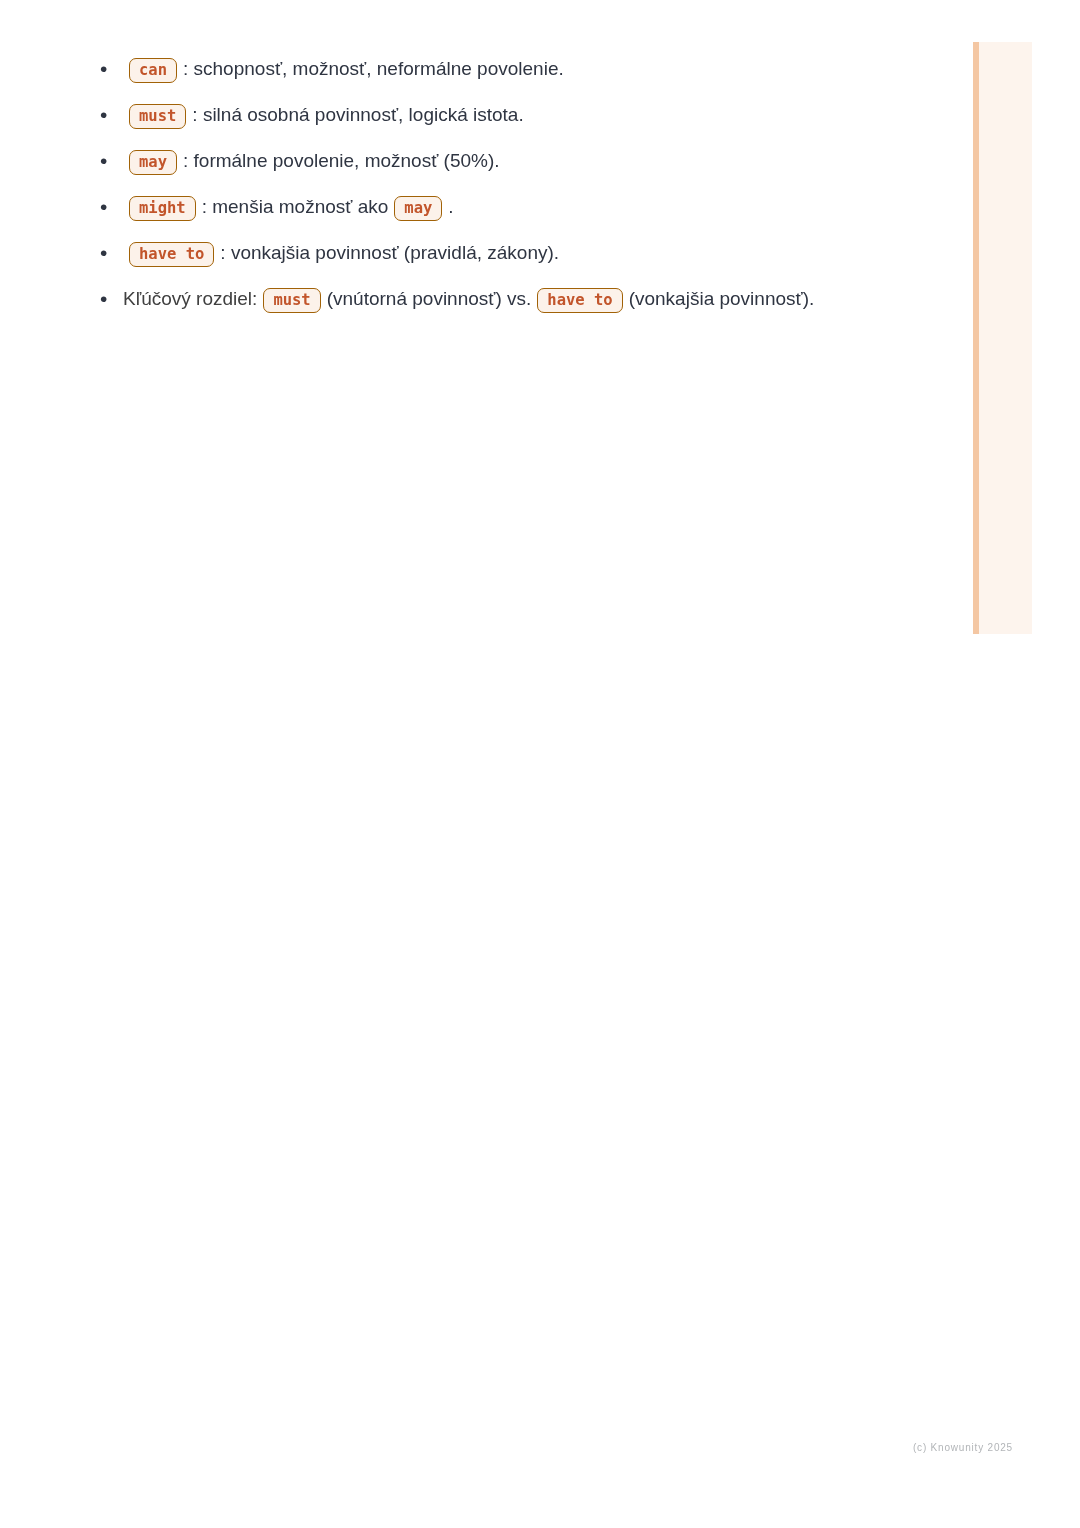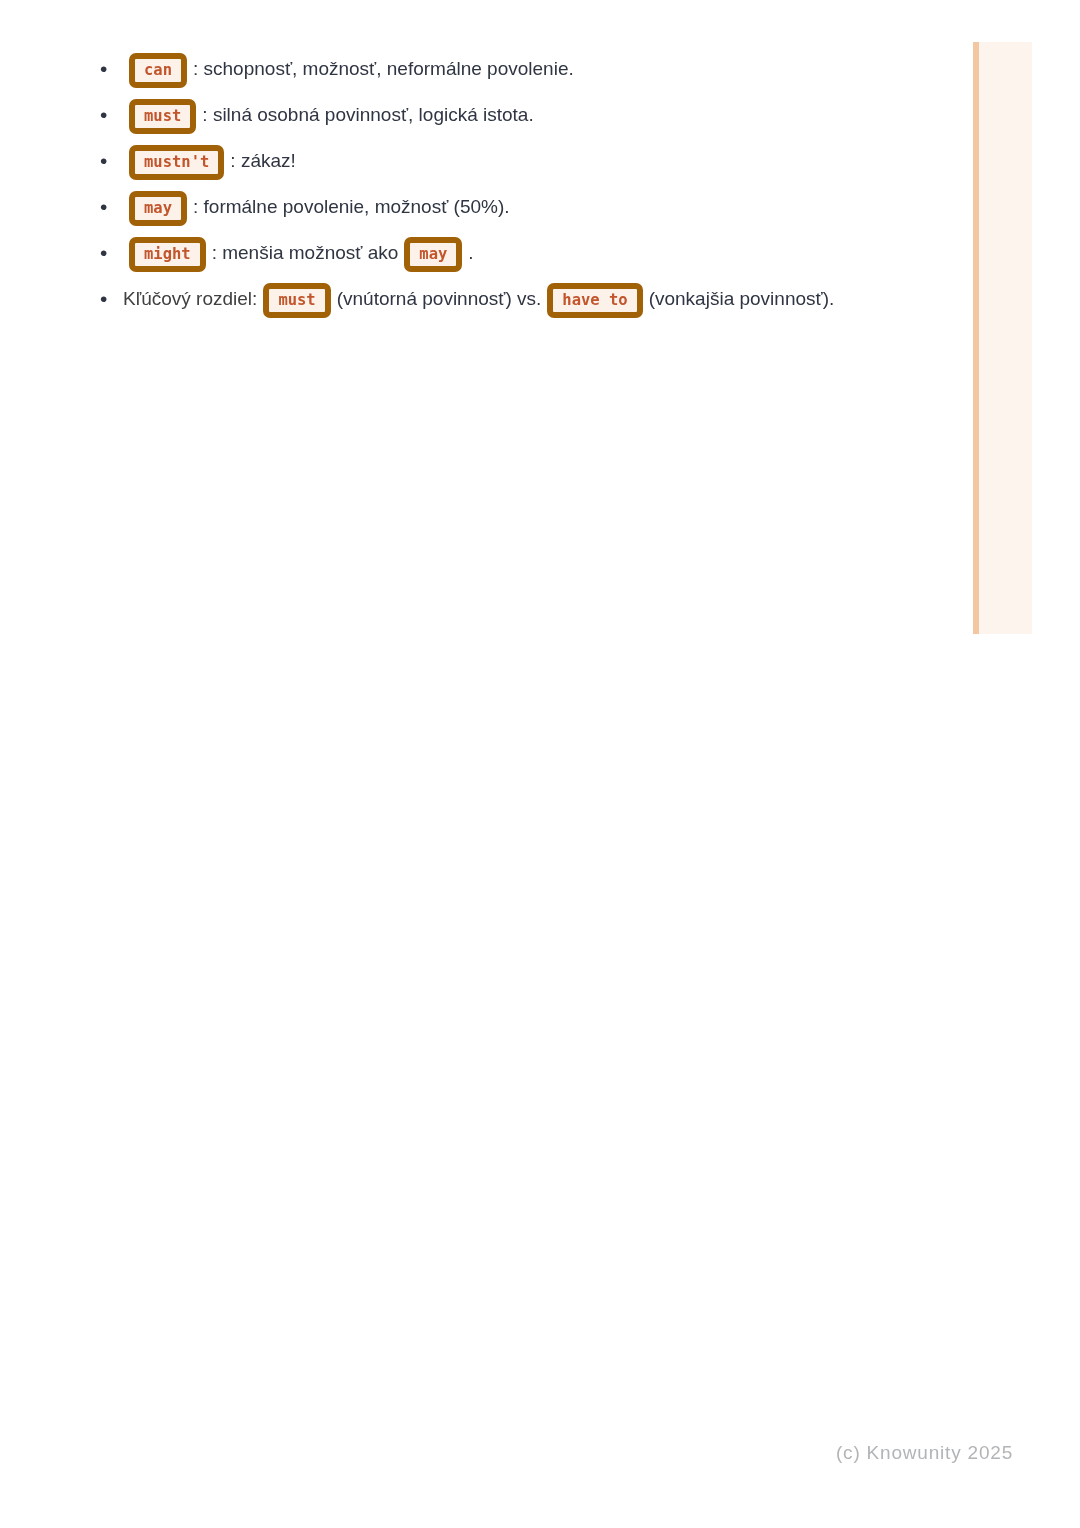--- a/index.html
+++ b/index.html
@@ -37,21 +37,21 @@
     top: 0;
     font-size: 21px;
     color: #2f3542;
   }
   .code {
     font-family: "DejaVu Sans Mono", monospace;
     font-weight: 700;
     font-size: 15.5px;
     color: #c2552b;
     background: #fcf2ea;
-    border: 6px solid #a16207;
+    border: 1px solid #a16207;
     border-radius: 7px;
     padding: 2px 9px 3px 9px;
     margin: 0 6px;
     white-space: pre;
   }
   .bold {
     font-weight: 400;
     color: #404040;
   }
   p.para {
@@ -73,47 +73,47 @@
     left: 973px;
     top: 42px;
     width: 6px;
     height: 592px;
     background: #f4c7a3;
   }
   .footer {
     position: absolute;
     top: 1442px;
     right: 67px;
-    font-size: 19px;
+    font-size: 10px;
     letter-spacing: 0.8px;
     color: #b2b5b8;
   }
 </style>
 </head>
 <body>
 
 <div class="page">
 
   <div class="margin-strip"></div>
   <div class="accent-line"></div>
 
   <div class="content">
     <ul class="list">
 
       <li><span class="code">can</span><span class="txt">: schopnosť, možnosť, neformálne povolenie.</span></li>
 
       <li><span class="code">must</span><span class="txt">: silná osobná povinnosť, logická istota.</span></li>
 
-      <li><span class="code">mustn't</span><span class="txt">: zákaz!</span></li>
 
 
       <li><span class="code">may</span><span class="txt">: formálne povolenie, možnosť (50%).</span></li>
 
       <li><span class="code">might</span><span class="txt">: menšia možnosť ako</span><span class="code">may</span><span class="txt">.</span></li>
 
+      <li><span class="code">have to</span><span class="txt">: vonkajšia povinnosť (pravidlá, zákony).</span></li>
 
       <li><span class="bold">Kľúčový rozdiel:</span><span class="code">must</span><span class="txt">(vnútorná povinnosť) vs.</span><span class="code">have to</span><span class="txt">(vonkajšia povinnosť).</span></li>
 
 
     </ul>
 
   </div>
 
   <div class="footer">(c) Knowunity 2025</div>
 

